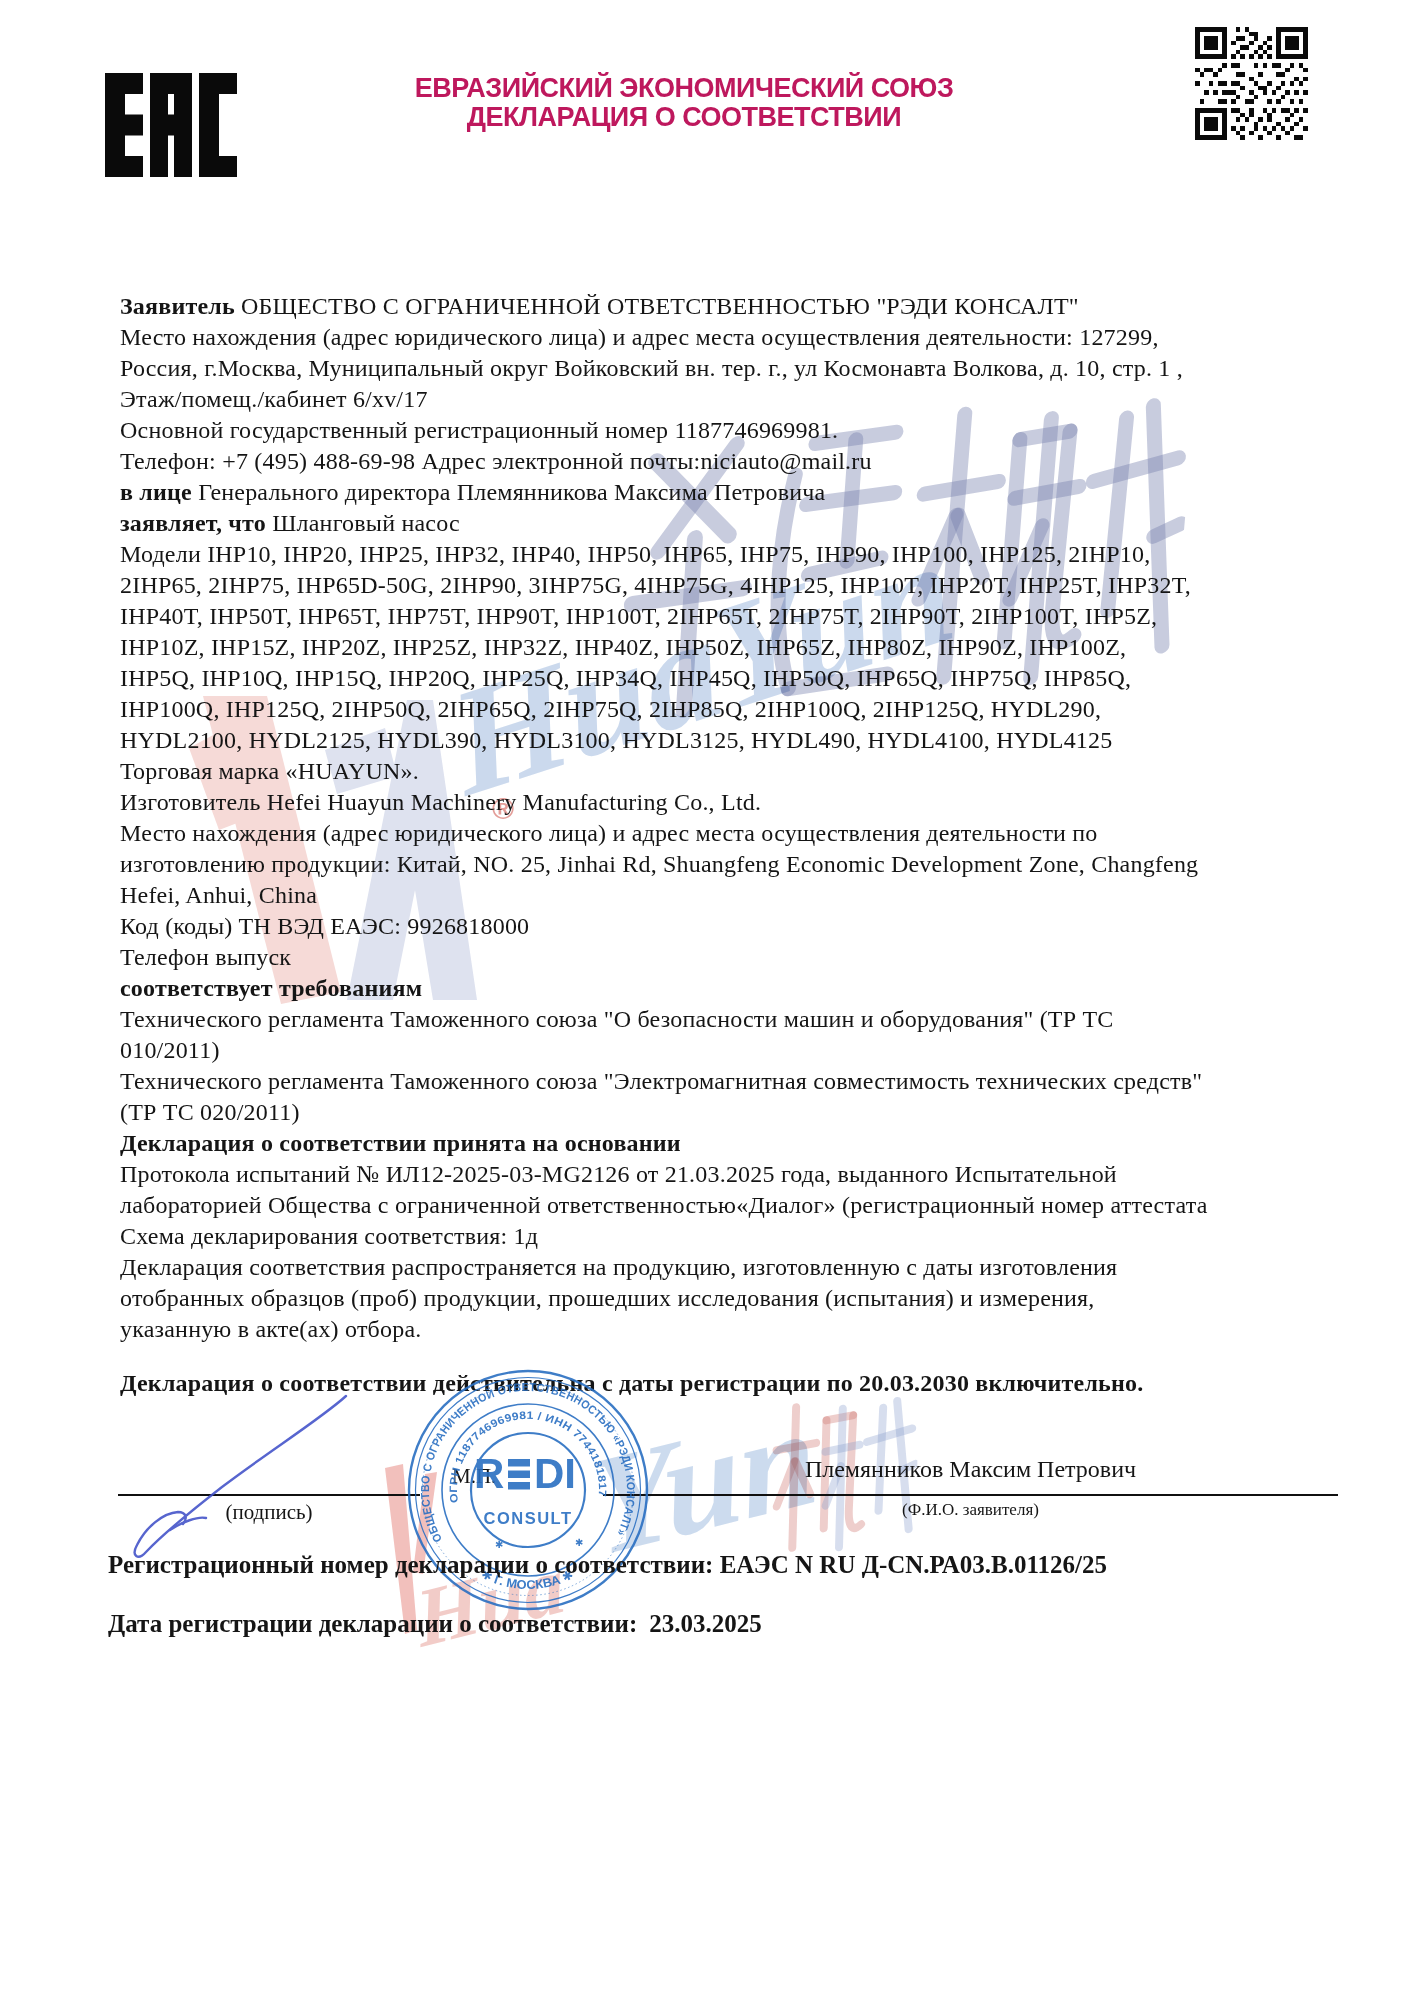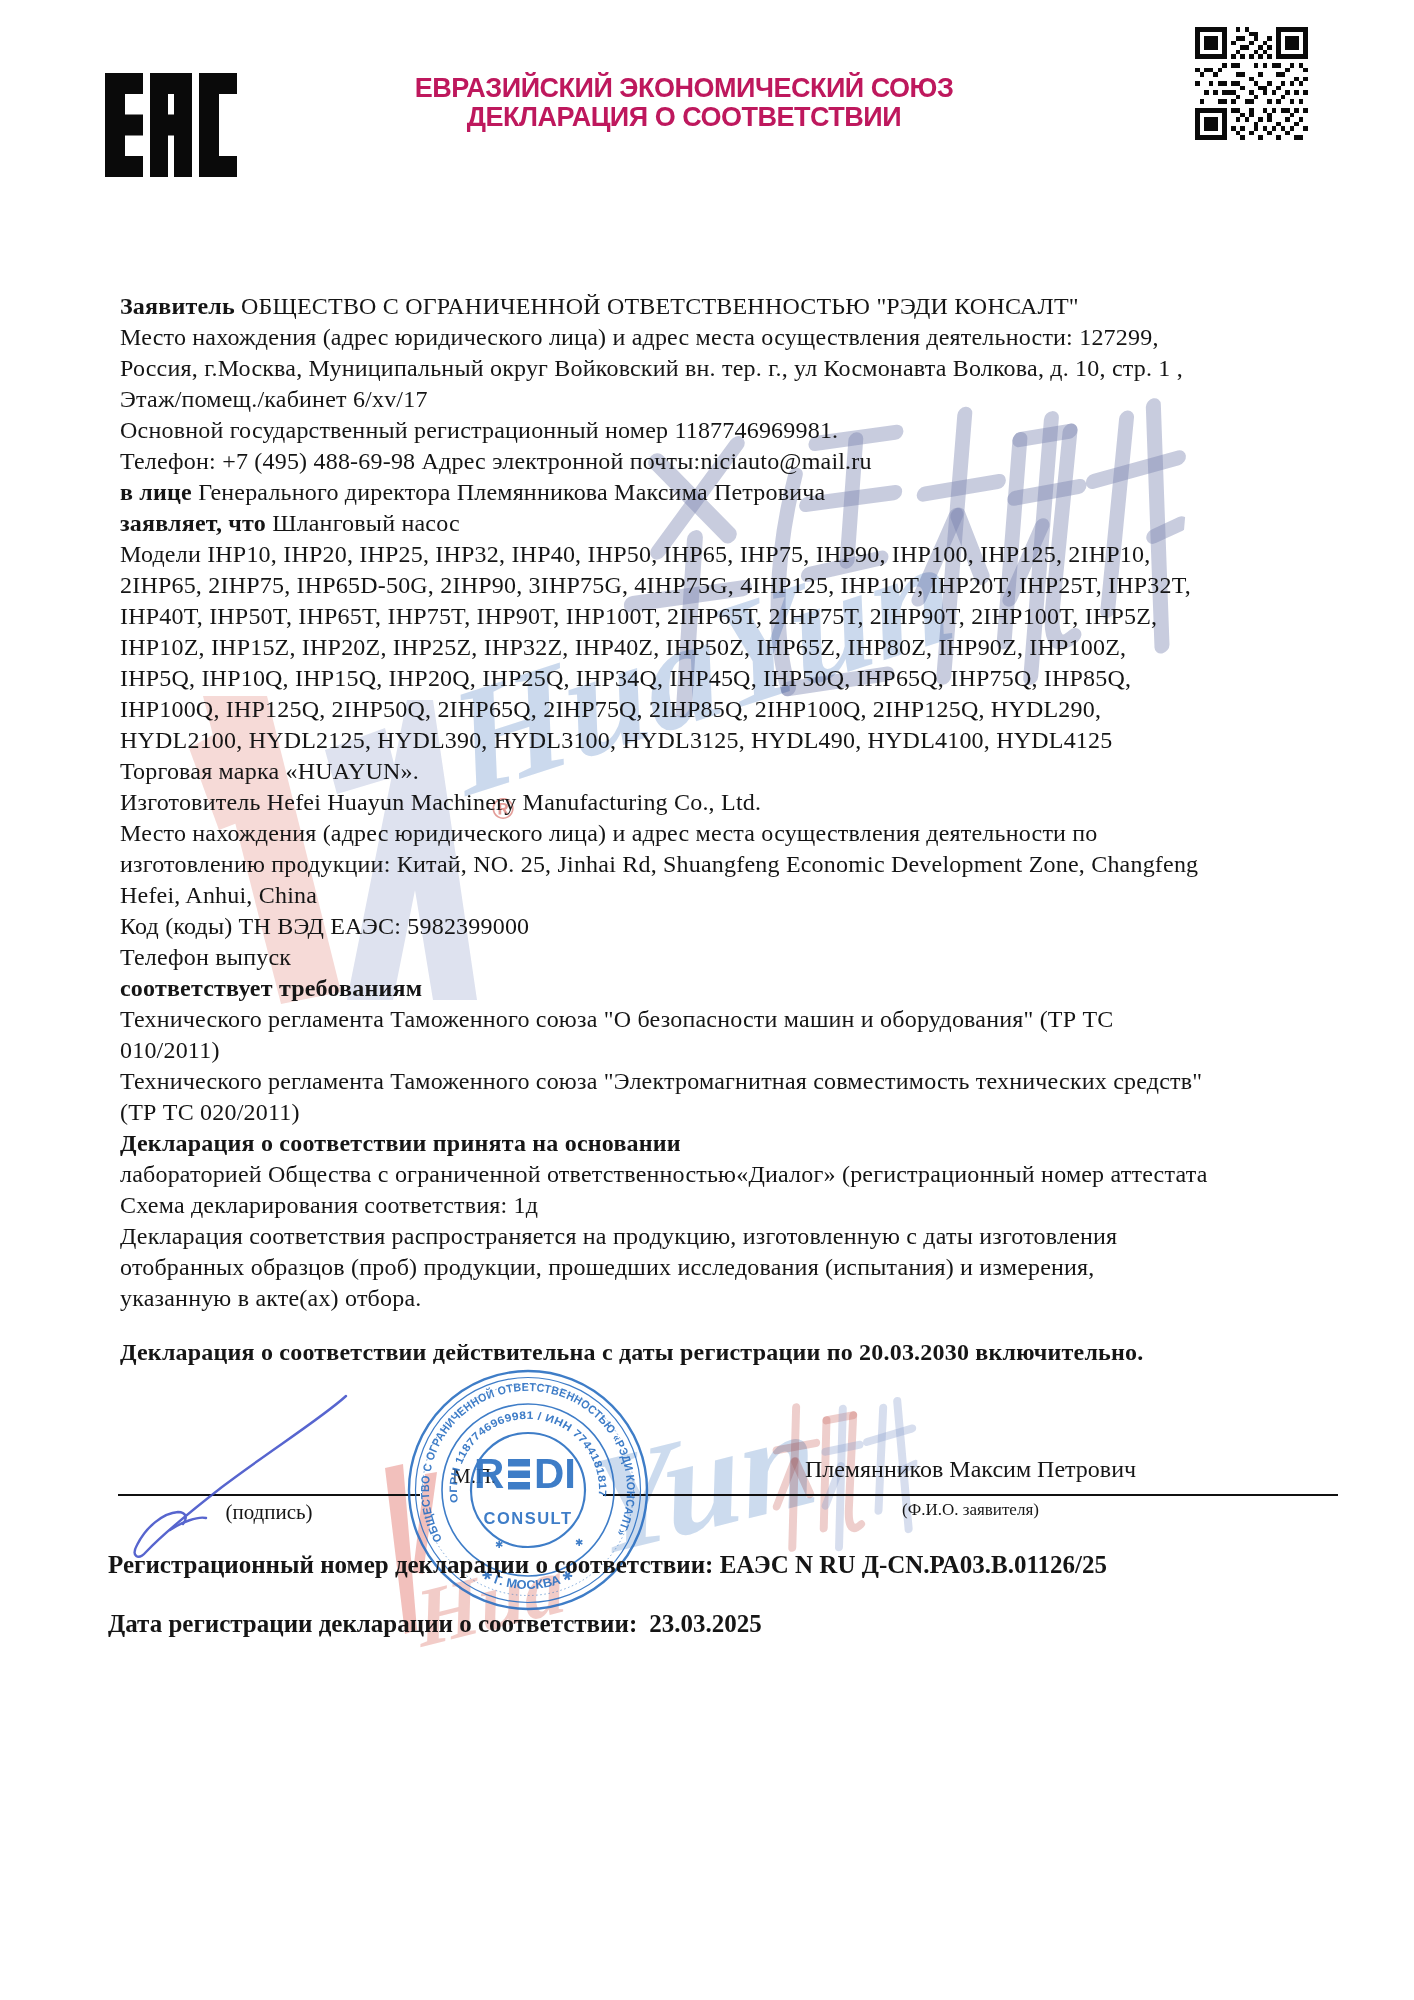--- a/index.html
+++ b/index.html
@@ -164,28 +164,29 @@
   <div class="line"><span class="b"></span><span>IHP40T, IHP50T, IHP65T, IHP75T, IHP90T, IHP100T, 2IHP65T, 2IHP75T, 2IHP90T, 2IHP100T, IHP5Z,</span></div>
   <div class="line"><span class="b"></span><span>IHP10Z, IHP15Z, IHP20Z, IHP25Z, IHP32Z, IHP40Z, IHP50Z, IHP65Z, IHP80Z, IHP90Z, IHP100Z,</span></div>
   <div class="line"><span class="b"></span><span>IHP5Q, IHP10Q, IHP15Q, IHP20Q, IHP25Q, IHP34Q, IHP45Q, IHP50Q, IHP65Q, IHP75Q, IHP85Q,</span></div>
   <div class="line"><span class="b"></span><span>IHP100Q, IHP125Q, 2IHP50Q, 2IHP65Q, 2IHP75Q, 2IHP85Q, 2IHP100Q, 2IHP125Q, HYDL290,</span></div>
   <div class="line"><span class="b"></span><span>HYDL2100, HYDL2125, HYDL390, HYDL3100, HYDL3125, HYDL490, HYDL4100, HYDL4125</span></div>
   <div class="line"><span class="b"></span><span>Торговая марка «HUAYUN».</span></div>
   <div class="line"><span class="b"></span><span>Изготовитель Hefei Huayun Machinery Manufacturing Co., Ltd.</span></div>
   <div class="line"><span class="b"></span><span>Место нахождения (адрес юридического лица) и адрес места осуществления деятельности по</span></div>
   <div class="line"><span class="b"></span><span>изготовлению продукции: Китай, NO. 25, Jinhai Rd, Shuangfeng Economic Development Zone, Changfeng</span></div>
   <div class="line"><span class="b"></span><span>Hefei, Anhui, China</span></div>
-  <div class="line"><span class="b"></span><span>Код (коды) ТН ВЭД ЕАЭС: 5982399000</span></div>
+  <div class="line"><span class="b"></span><span>Код (коды) ТН ВЭД ЕАЭС: 9926818000</span></div>
   <div class="line"><span class="b"></span><span>Телефон выпуск</span></div>
   <div class="line"><span class="b">соответствует требованиям</span><span></span></div>
   <div class="line"><span class="b"></span><span>Технического регламента Таможенного союза "О безопасности машин и оборудования" (ТР ТС</span></div>
   <div class="line"><span class="b"></span><span>010/2011)</span></div>
   <div class="line"><span class="b"></span><span>Технического регламента Таможенного союза "Электромагнитная совместимость технических средств"</span></div>
   <div class="line"><span class="b"></span><span>(ТР ТС 020/2011)</span></div>
   <div class="line"><span class="b">Декларация о соответствии принята на основании</span><span></span></div>
+  <div class="line"><span class="b"></span><span>Протокола испытаний № ИЛ12-2025-03-MG2126 от 21.03.2025 года, выданного Испытательной</span></div>
   <div class="line"><span class="b"></span><span>лабораторией Общества с ограниченной ответственностью«Диалог» (регистрационный номер аттестата</span></div>
   <div class="line"><span class="b"></span><span>Схема декларирования соответствия: 1д</span></div>
   <div class="line"><span class="b"></span><span>Декларация соответствия распространяется на продукцию, изготовленную с даты изготовления</span></div>
   <div class="line"><span class="b"></span><span>отобранных образцов (проб) продукции, прошедших исследования (испытания) и измерения,</span></div>
   <div class="line"><span class="b"></span><span>указанную в акте(ах) отбора.</span></div>
   <div class="line gap"><span class="b">Декларация о соответствии действительна с даты регистрации по 20.03.2030 включительно.</span><span></span></div>
 </div>
 
 <div id="rule-left" class="abs rule"></div>
 <div id="rule-right" class="abs rule"></div>

